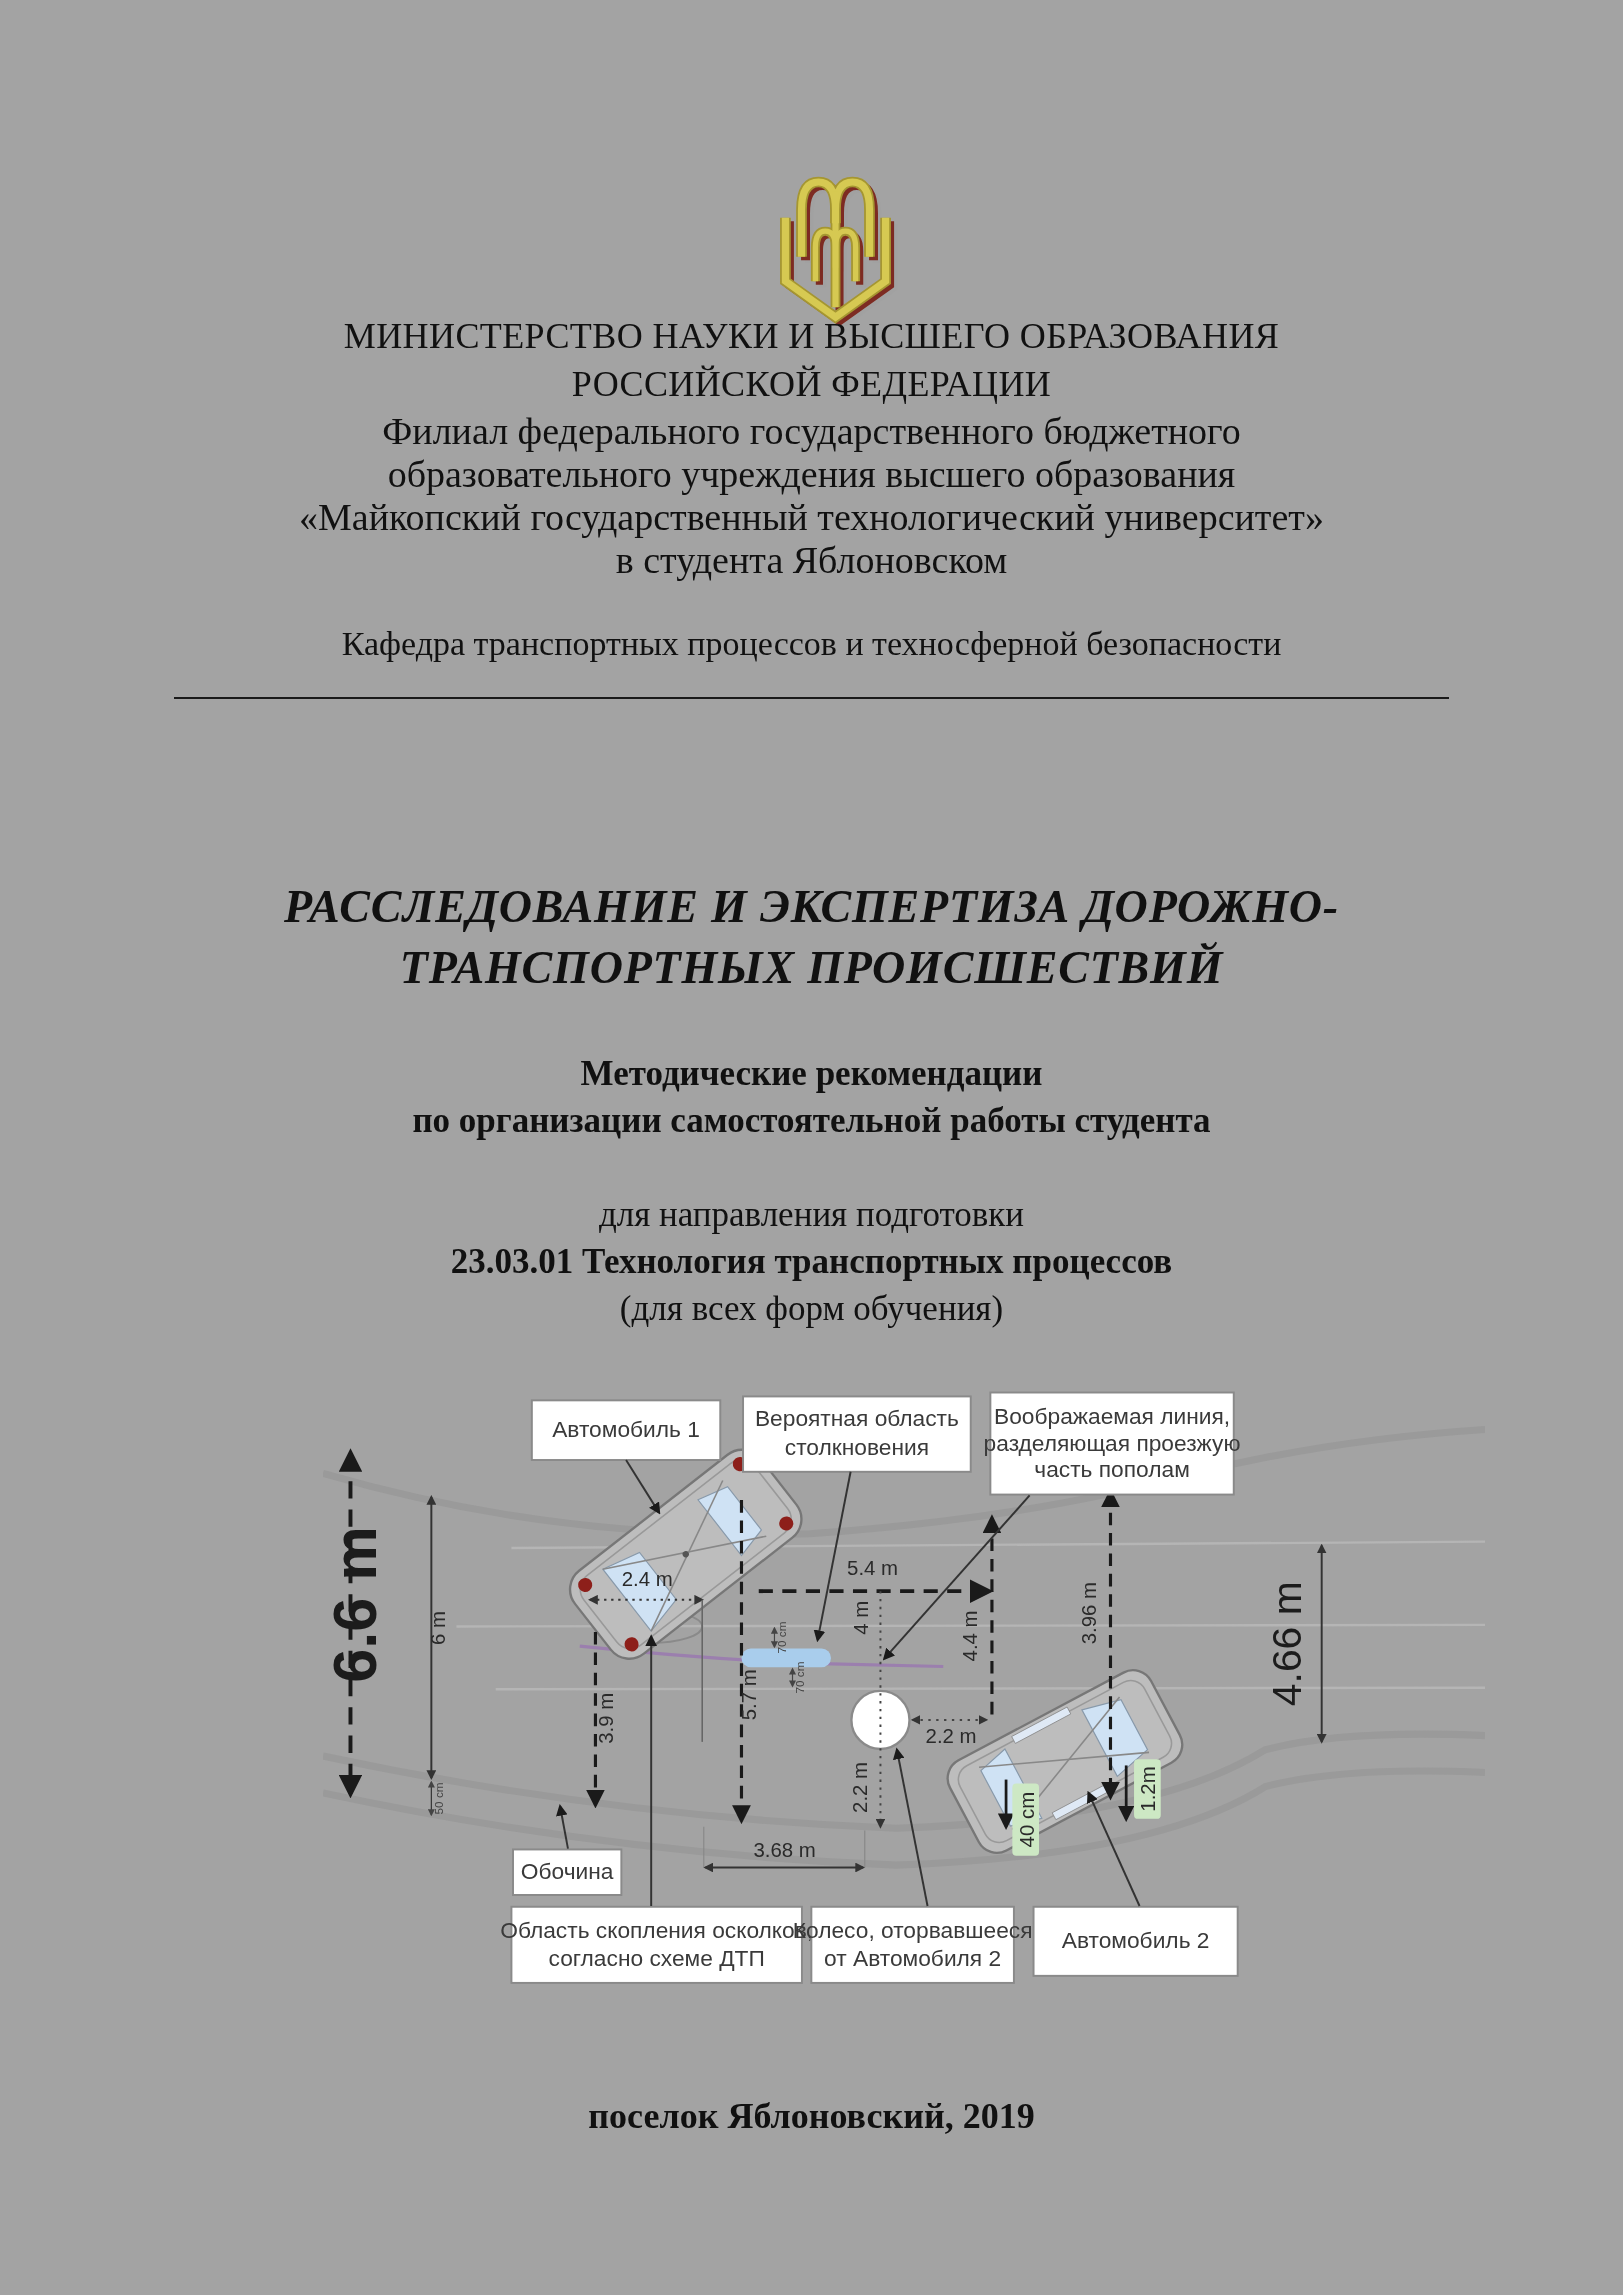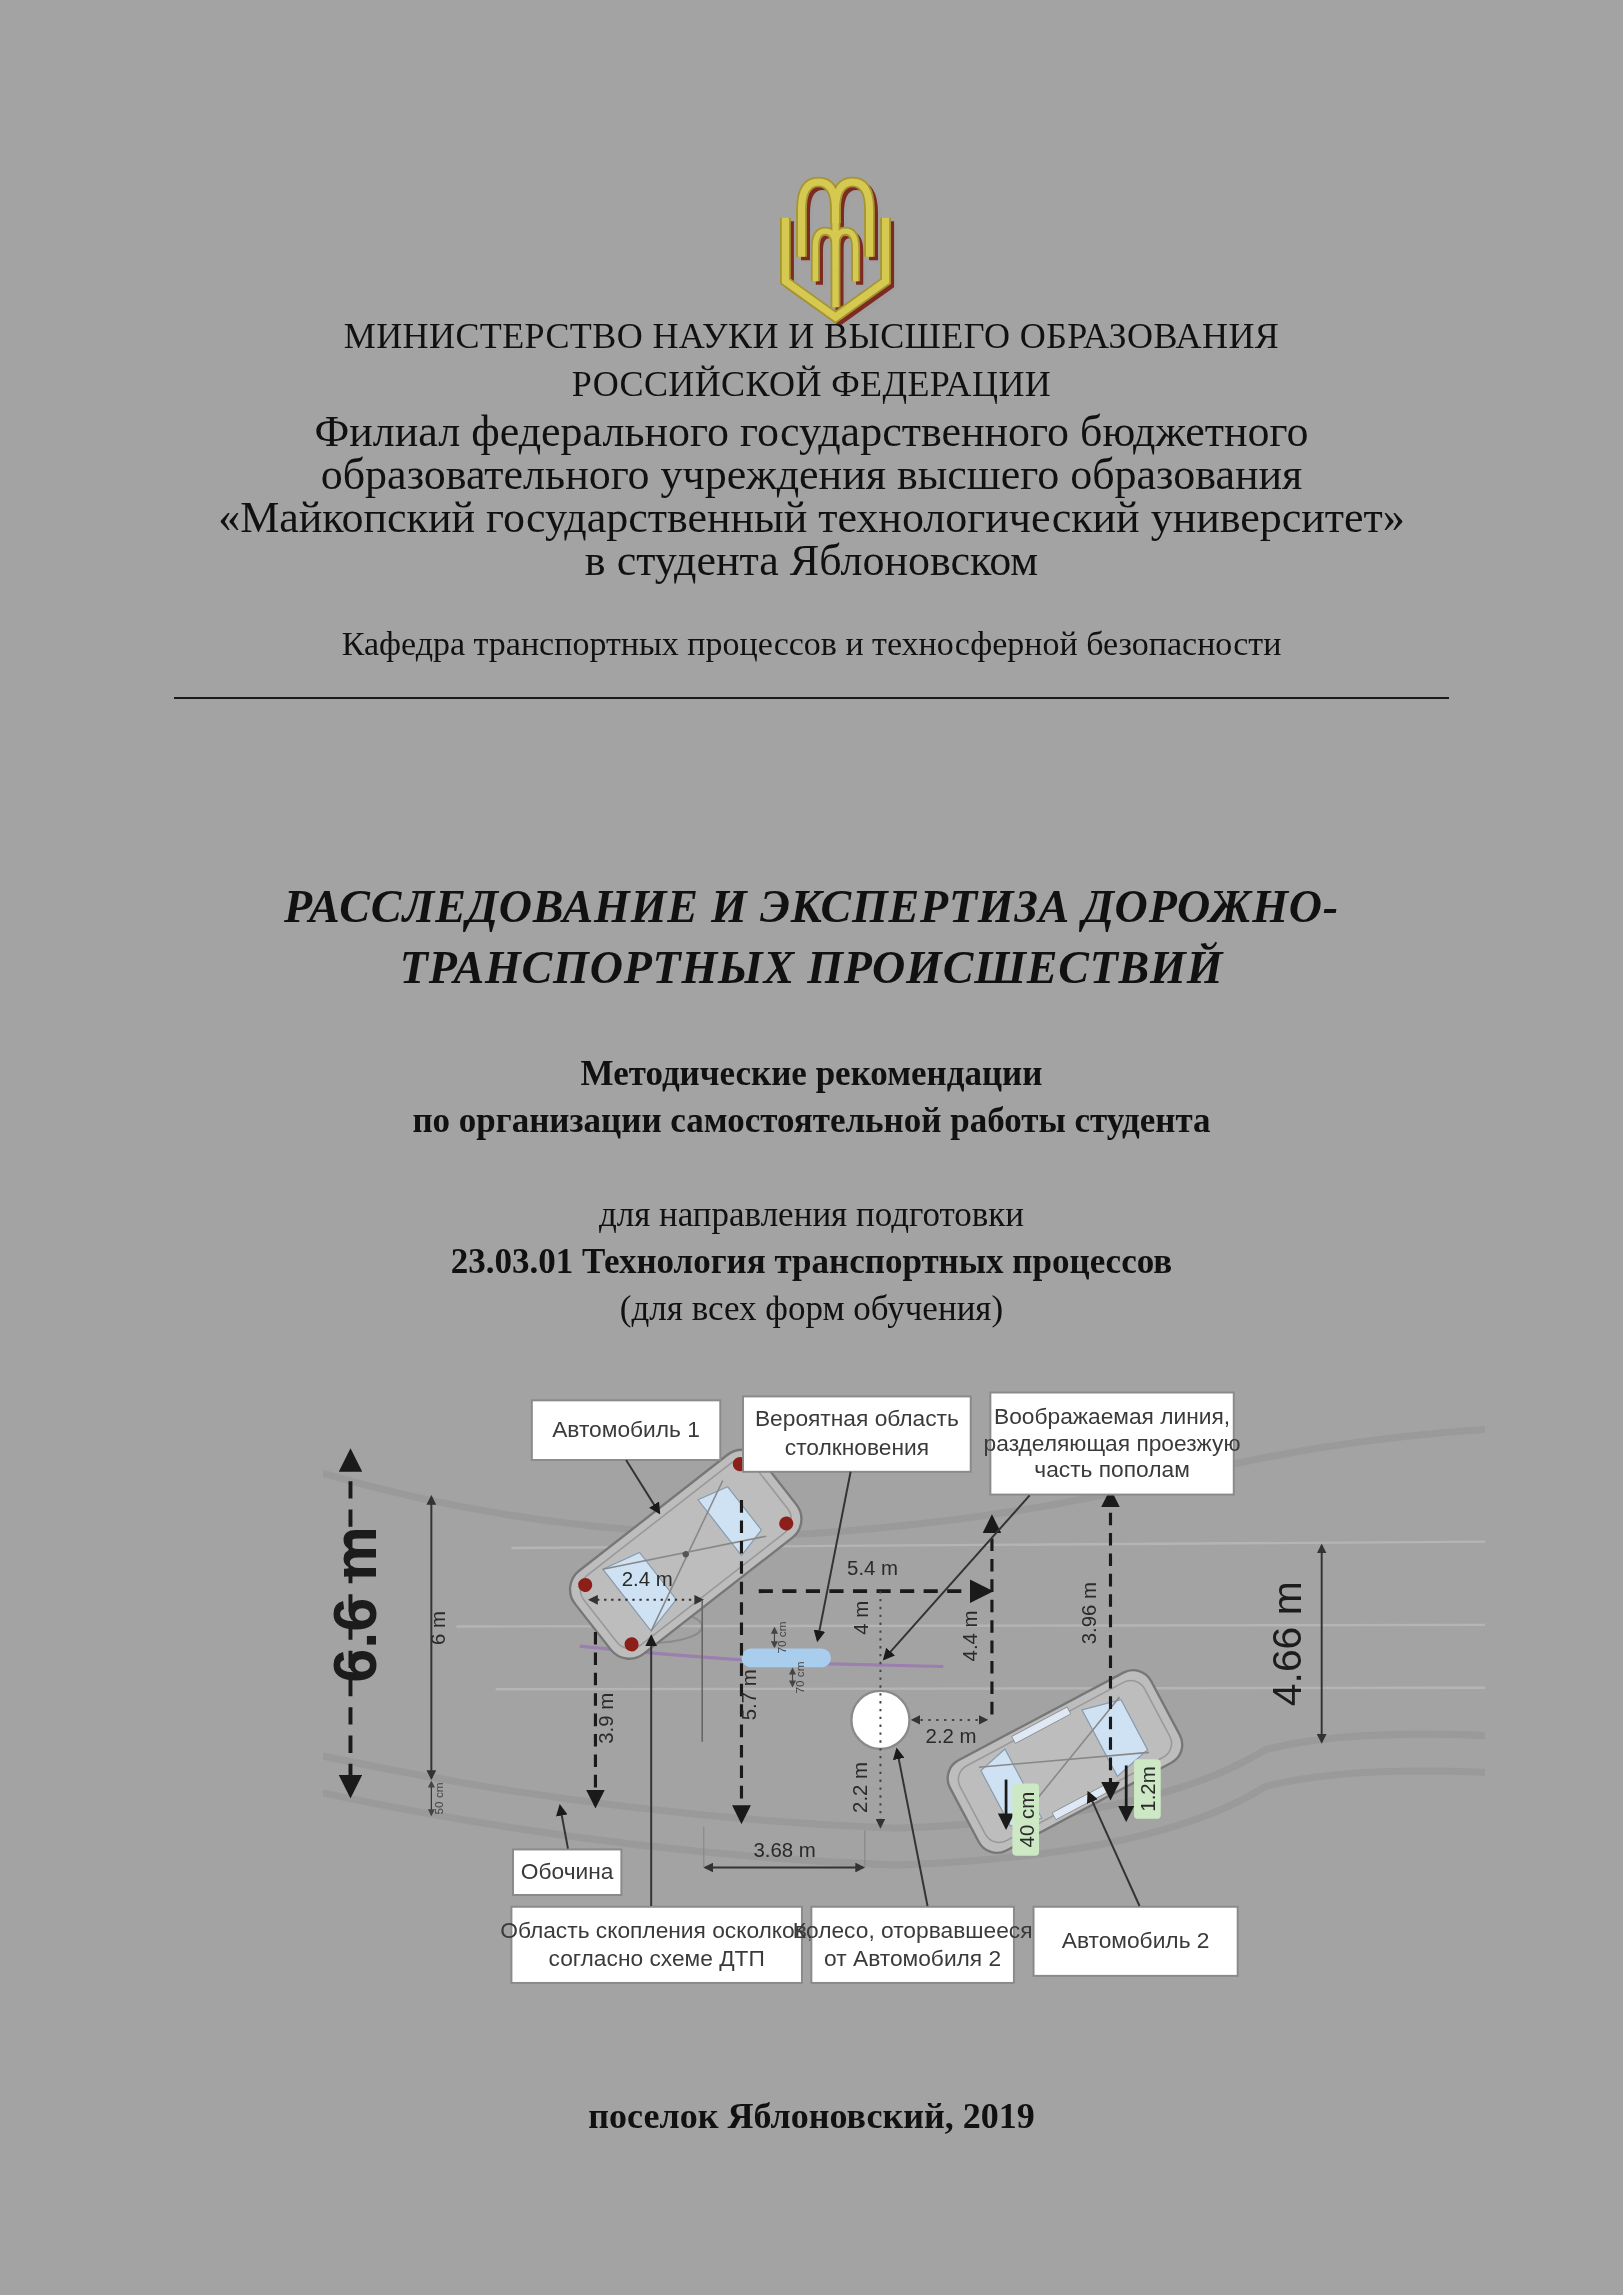--- a/index.html
+++ b/index.html
@@ -1,21 +1,21 @@
 <!DOCTYPE html>
 <html style="font-size:12.6px"><head>
 <meta charset="utf-8">
 <style>
   html,body{margin:0;padding:0;background:#e8e8e8;}
   .page{position:relative;width:1623px;height:2295px;background:#a3a3a3;margin:0 auto;
         font-family:"Liberation Serif",serif;color:#111;overflow:hidden;}
   .abs{position:absolute;left:0;width:100%;text-align:center;}
   .emblem{position:absolute;left:768px;top:165px;width:135px;height:161px;}
   .ministry{top:312px;font-size:36px;line-height:48px;letter-spacing:0.4px;}
-  .branch{top:410px;font-size:44px;line-height:43px;}
+  .branch{top:410px;font-size:38px;line-height:43px;}
   .department{top:625px;font-size:34px;}
   .rule{position:absolute;top:697px;left:174px;width:1275px;border-top:2.4px solid #1a1a1a;height:0;}
   .title{top:876px;font-size:46px;font-weight:bold;line-height:61px;letter-spacing:0.8px;font-style:italic;}
   .subtitle{top:1050px;font-size:35px;font-weight:bold;line-height:47px;}
   .direction{top:1195px;font-size:35px;}
   .program{top:1242px;font-size:35px;font-weight:bold;}
   .forms{top:1289px;font-size:35px;}
   .figure{position:absolute;left:323px;top:1357px;width:1162px;height:652px;}
   .footer{top:2095px;font-size:36px;font-weight:bold;}
   svg text{font-family:"Liberation Sans",sans-serif;fill:#2a2a2a;}

